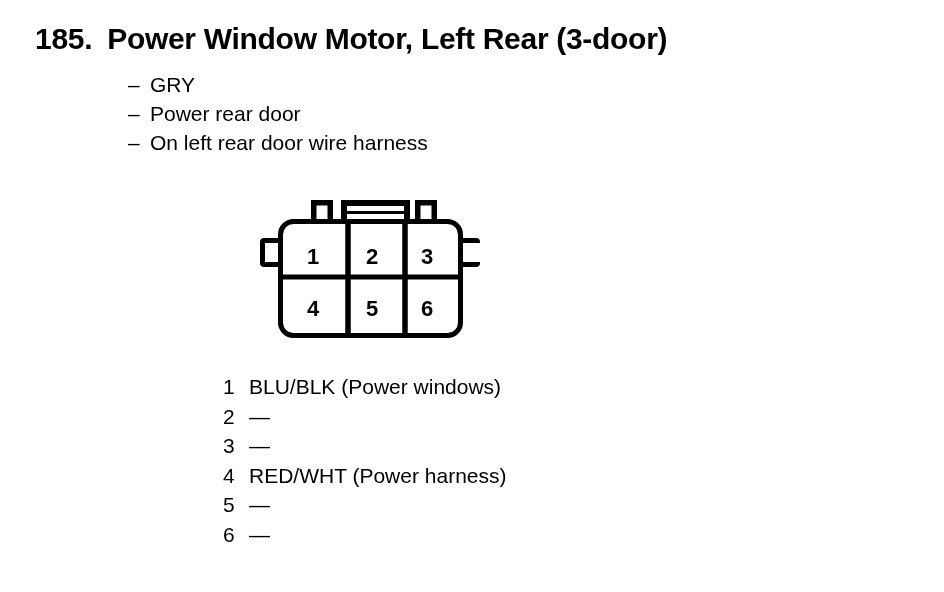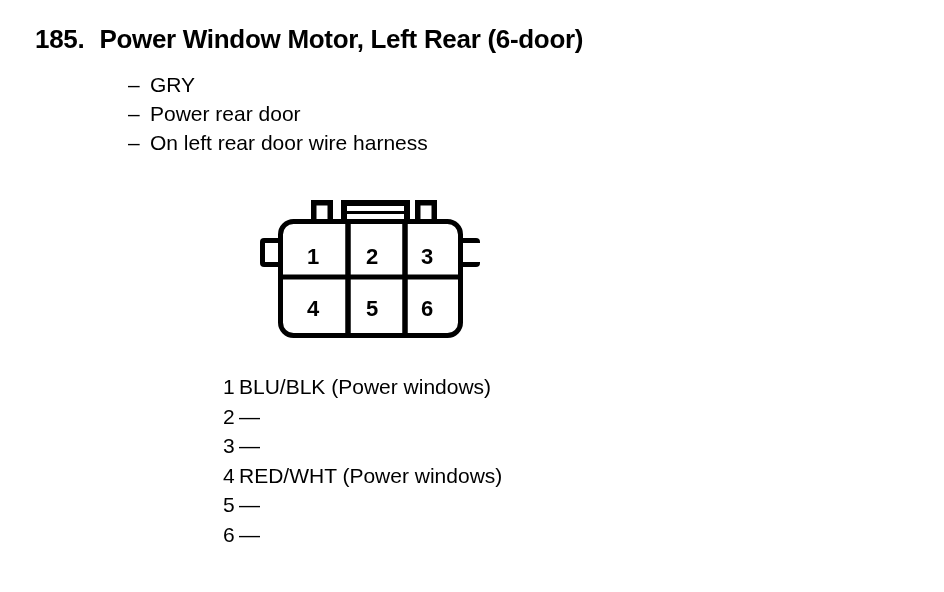--- a/index.html
+++ b/index.html
@@ -19,21 +19,21 @@
     position: absolute;
     inset: 0;
   }
   .title-row {
     position: absolute;
     left: 35px;
     top: 22px;
     display: flex;
     align-items: flex-start;
     font-weight: bold;
-    font-size: 26px;
+    font-size: 30px;
     line-height: 34px;
     letter-spacing: -0.3px;
     white-space: nowrap;
   }
   .title-row .fig-number {
     margin-right: 15px;
   }
   .details-list {
     position: absolute;
     left: 128px;
@@ -77,31 +77,31 @@
     display: flex;
     height: 29.5px;
     line-height: 29.5px;
     white-space: nowrap;
   }
   .pin-row .pin-num {
     width: 14px;
     flex: 0 0 auto;
   }
   .pin-row .pin-wire {
-    margin-left: 2px;
+    margin-left: 12px;
   }
 </style>
 </head>
 <body>
 
 <div class="figure-page">
 
   <div class="title-row">
     <span class="fig-number">185.</span>
-    <span class="fig-title">Power Window Motor, Left Rear (6-door)</span>
+    <span class="fig-title">Power Window Motor, Left Rear (3-door)</span>
   </div>
 
   <div class="details-list">
     <div class="detail-line">
       <span class="dash">–</span>
       <span>GRY</span>
     </div>
     <div class="detail-line">
       <span class="dash">–</span>
       <span>Power rear door</span>
@@ -161,21 +161,21 @@
     <div class="pin-row">
       <span class="pin-num">2</span>
       <span class="pin-wire">—</span>
     </div>
     <div class="pin-row">
       <span class="pin-num">3</span>
       <span class="pin-wire">—</span>
     </div>
     <div class="pin-row">
       <span class="pin-num">4</span>
-      <span class="pin-wire">RED/WHT (Power windows)</span>
+      <span class="pin-wire">RED/WHT (Power harness)</span>
     </div>
     <div class="pin-row">
       <span class="pin-num">5</span>
       <span class="pin-wire">—</span>
     </div>
     <div class="pin-row">
       <span class="pin-num">6</span>
       <span class="pin-wire">—</span>
     </div>
   </div>

